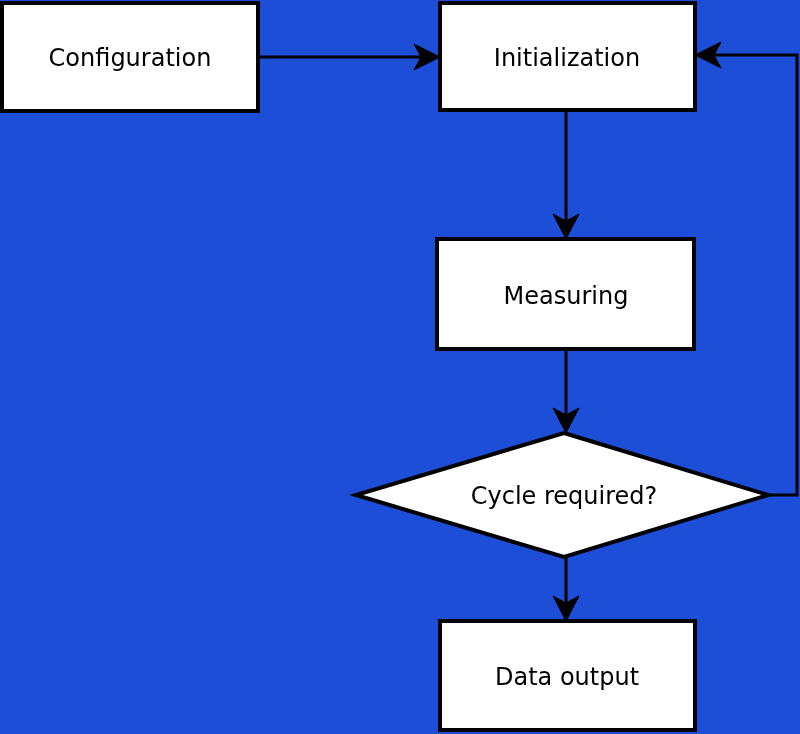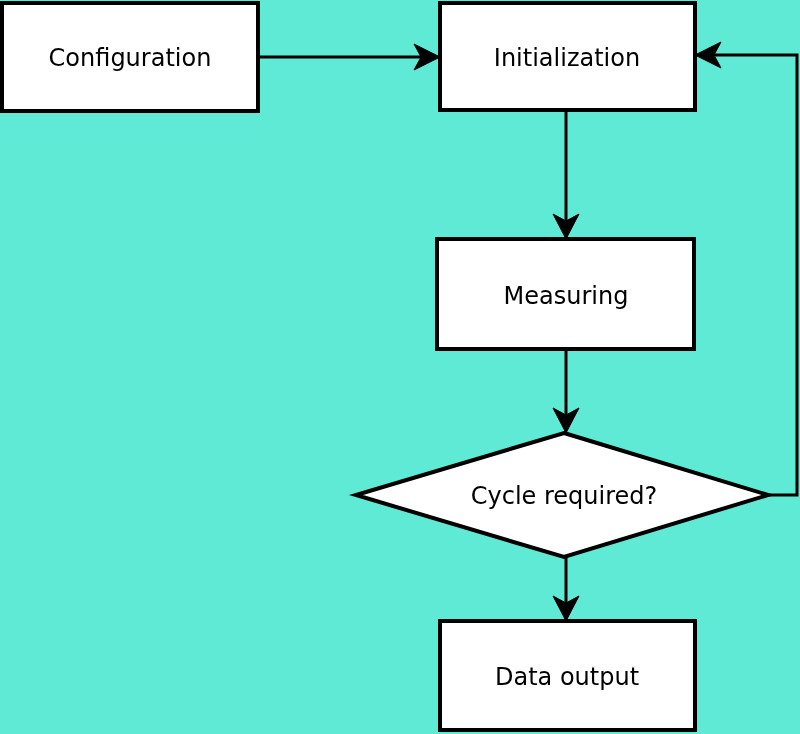--- a/index.html
+++ b/index.html
@@ -4,21 +4,21 @@
 <style>
   html, body {
     margin: 0;
     padding: 0;
     background: #ffffff;
   }
   .canvas {
     position: relative;
     width: 800px;
     height: 734px;
-    background: #5eead4;
+    background: #1d4ed8;
     overflow: hidden;
   }
   svg {
     display: block;
   }
   .box {
     fill: #ffffff;
     stroke: #000000;
     stroke-width: 4;
   }

